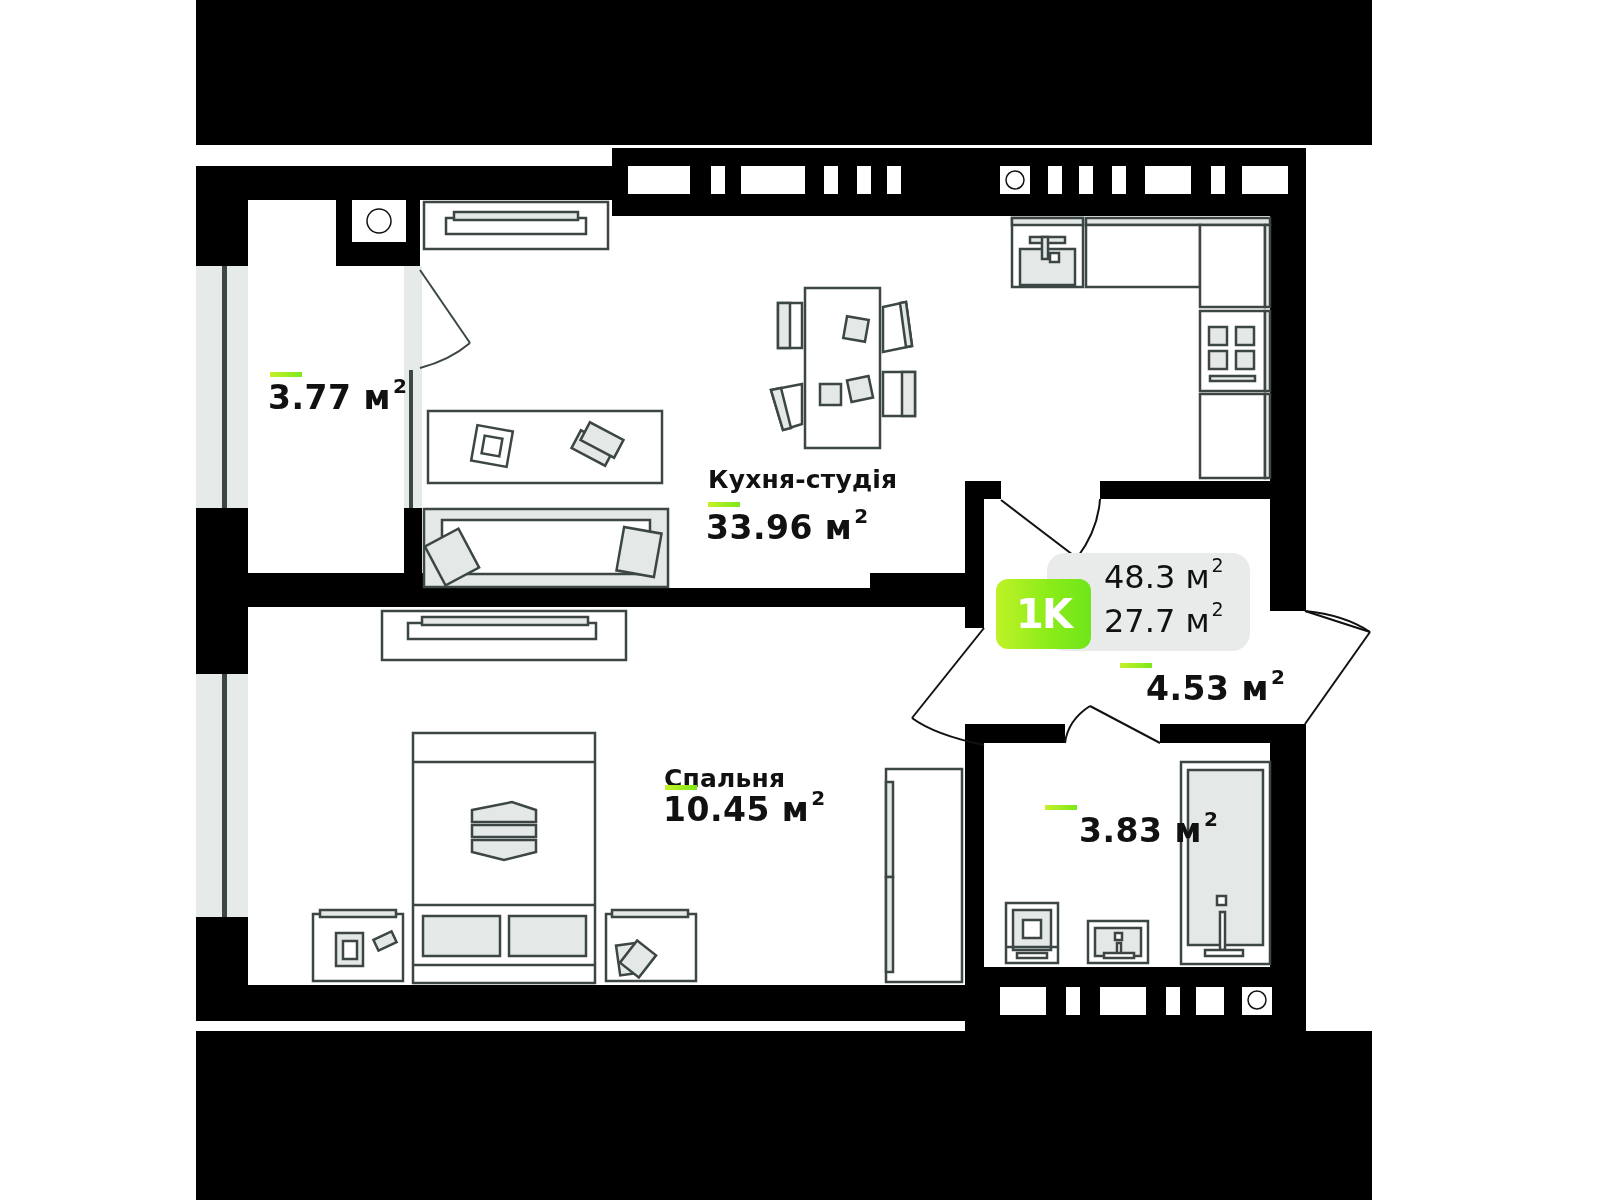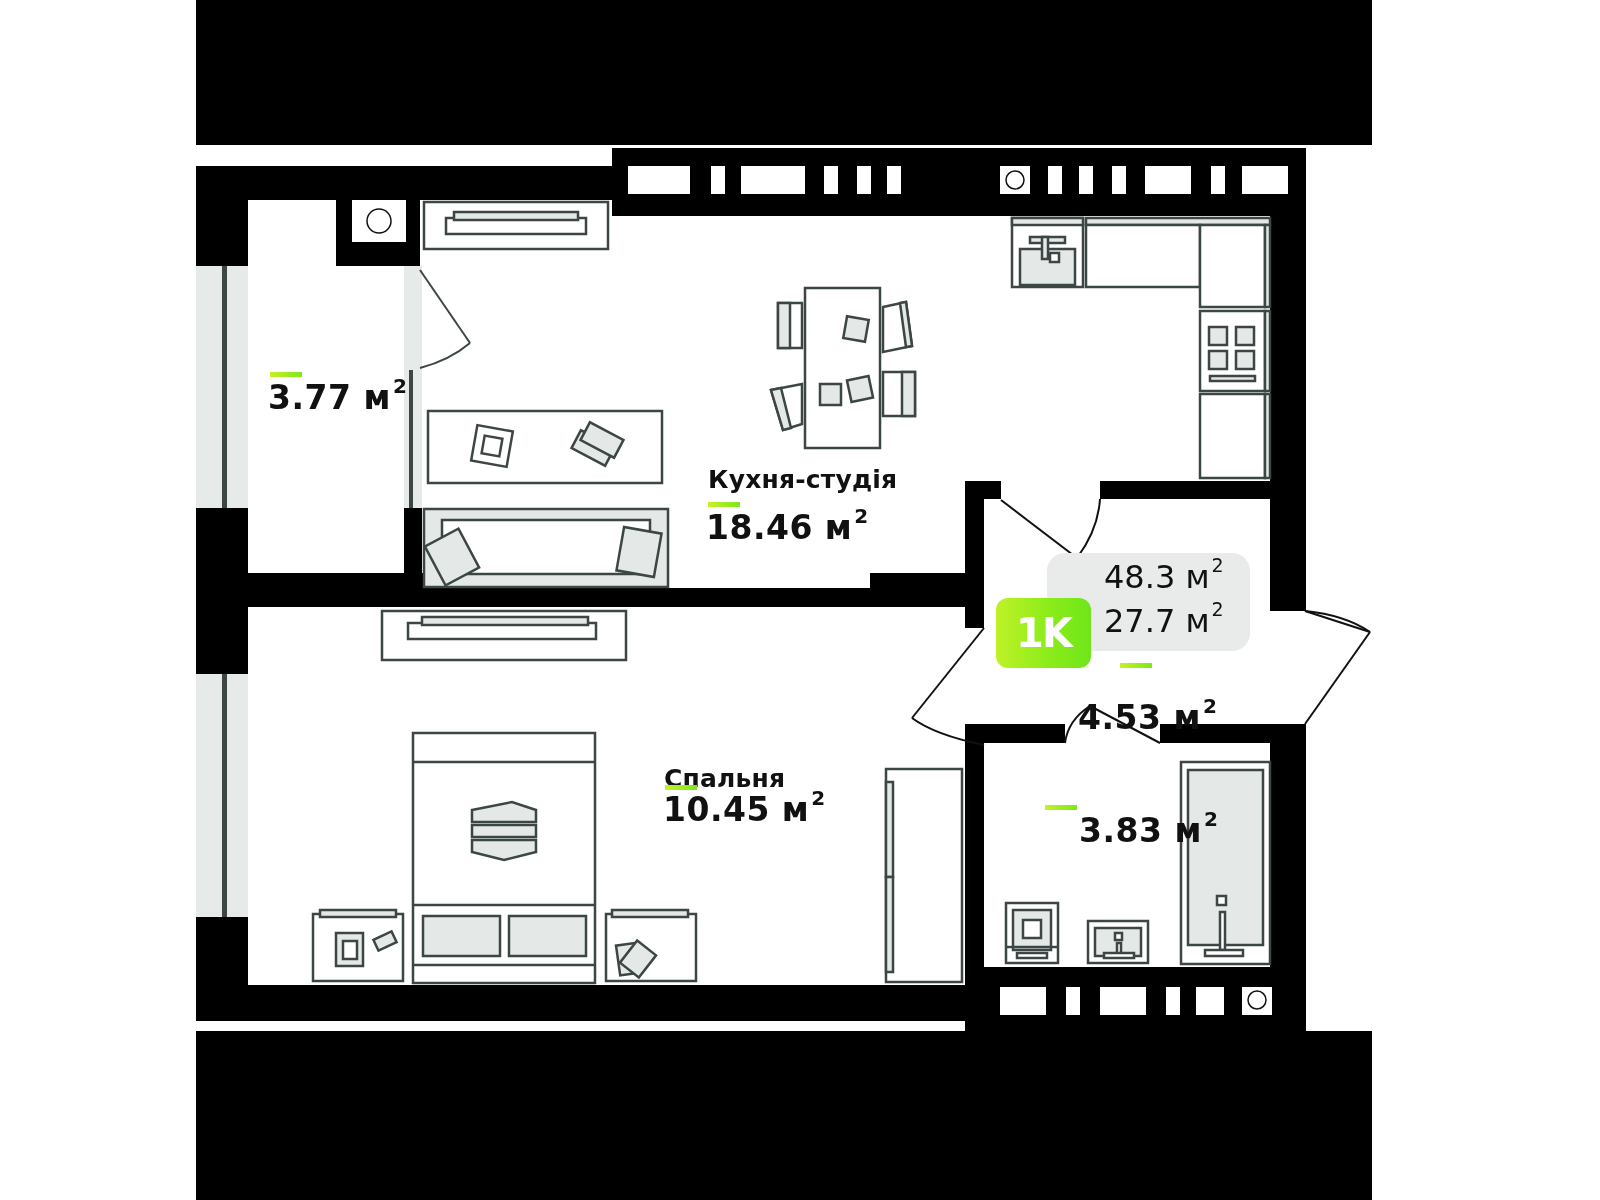--- a/index.html
+++ b/index.html
@@ -4,21 +4,21 @@
   <style>
     html, body { margin: 0; padding: 0; background: #ffffff; }
     body { width: 1600px; height: 1200px; position: relative; overflow: hidden; font-family: "DejaVu Sans", "Liberation Sans", sans-serif; }
     #plan { position: absolute; left: 0; top: 0; width: 1600px; height: 1200px; }
     .lbl { position: absolute; color: #111; white-space: nowrap; font-weight: bold; }
     .room-name { font-weight: bold; font-size: 25px; letter-spacing: 0.2px; }
     .room-area { font-size: 33px; letter-spacing: 0.5px; }
     .room-area sup { font-size: 20px; vertical-align: top; position: relative; top: -4px; margin-left: 2px; }
     .green-bar { position: absolute; width: 32px; height: 5px; background: linear-gradient(90deg, #c6f028, #7ce81b); }
     .summary { position: absolute; left: 1047px; top: 553px; width: 203px; height: 98px; background: #e8ebea; border-radius: 18px; }
-    .badge { position: absolute; left: 996px; top: 598px; width: 95px; height: 70px; border-radius: 12px; background: linear-gradient(90deg, #bff227 0%, #8cec1a 55%, #6fe61a 100%); color: #fff; font-weight: bold; font-size: 40px; display: flex; align-items: center; justify-content: center; letter-spacing: -2px; font-family: "DejaVu Sans", sans-serif; }
+    .badge { position: absolute; left: 996px; top: 579px; width: 95px; height: 70px; border-radius: 12px; background: linear-gradient(90deg, #bff227 0%, #8cec1a 55%, #6fe61a 100%); color: #fff; font-weight: bold; font-size: 40px; display: flex; align-items: center; justify-content: center; letter-spacing: -2px; font-family: "DejaVu Sans", sans-serif; }
     .sum-line { position: absolute; left: 1104px; font-size: 32px; color: #111; }
     .sum-line sup { font-size: 19px; vertical-align: top; position: relative; top: -4px; margin-left: 2px; }
   </style>
 </head>
 <body>
 
 <svg id="plan" viewBox="0 0 1600 1200" xmlns="http://www.w3.org/2000/svg">
 
   <rect x="196" y="0" width="1176" height="145" fill="#000"></rect>
   <rect x="196" y="1031" width="1176" height="169" fill="#000"></rect>
@@ -225,28 +225,28 @@
     <rect x="1104" y="953" width="30" height="5" fill="#fff"></rect>
   </g>
 
 </svg>
 
 <div class="green-bar" style="left:270px;top:372px;"></div>
 <div class="lbl room-area" style="left:268px;top:378px;"><span>3.77 м</span><sup>2</sup></div>
 
 <div class="lbl room-name" style="left:708px;top:465px;">Кухня-студія</div>
 <div class="green-bar" style="left:708px;top:502px;"></div>
-<div class="lbl room-area" style="left:706px;top:508px;"><span>18.46 м</span><sup>2</sup></div>
+<div class="lbl room-area" style="left:706px;top:508px;"><span>33.96 м</span><sup>2</sup></div>
 
 <div class="summary"></div>
 <div class="badge">1K</div>
 <div class="sum-line" style="top:558px;"><span>48.3 м</span><sup>2</sup></div>
 <div class="sum-line" style="top:602px;"><span>27.7 м</span><sup>2</sup></div>
 
 <div class="green-bar" style="left:1120px;top:663px;"></div>
-<div class="lbl room-area" style="left:1078px;top:669px;margin-top:29px;"><span>4.53 м</span><sup>2</sup></div>
+<div class="lbl room-area" style="left:1146px;top:669px;"><span>4.53 м</span><sup>2</sup></div>
 
 <div class="lbl room-name" style="left:664px;top:748px;margin-top:16px;">Спальня</div>
 <div class="green-bar" style="left:665px;top:785px;"></div>
 <div class="lbl room-area" style="left:663px;top:790px;"><span>10.45 м</span><sup>2</sup></div>
 
 <div class="green-bar" style="left:1045px;top:805px;"></div>
 <div class="lbl room-area" style="left:1043px;top:811px;margin-left:36px;"><span>3.83 м</span><sup>2</sup></div>
 
 </body></html>

